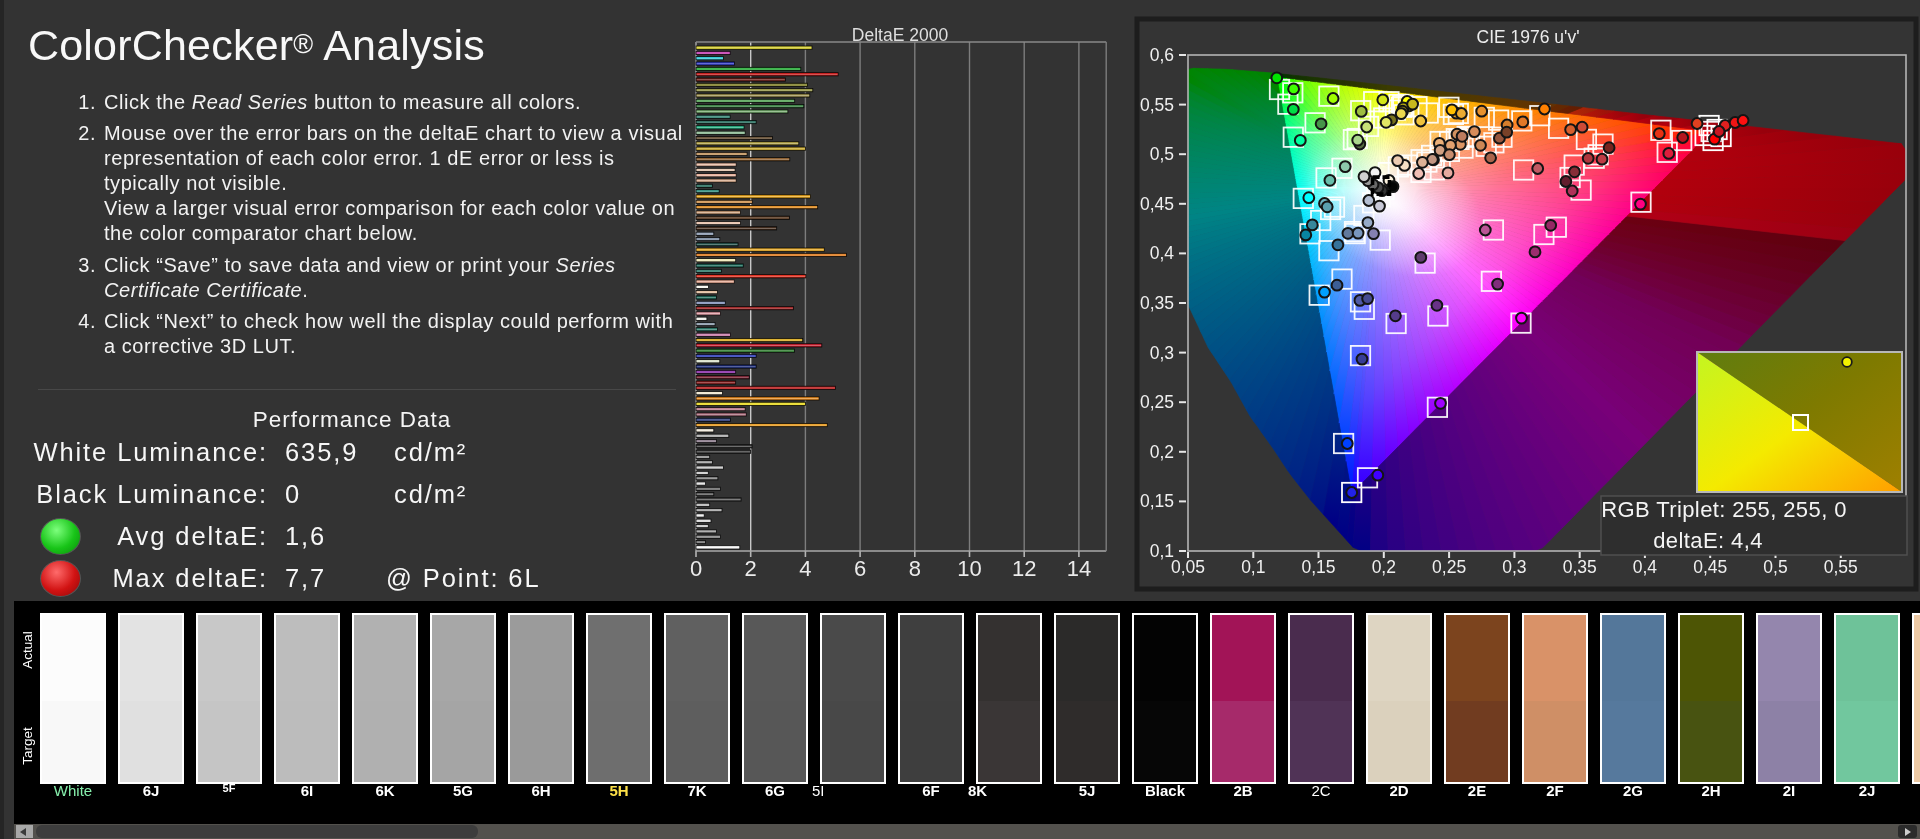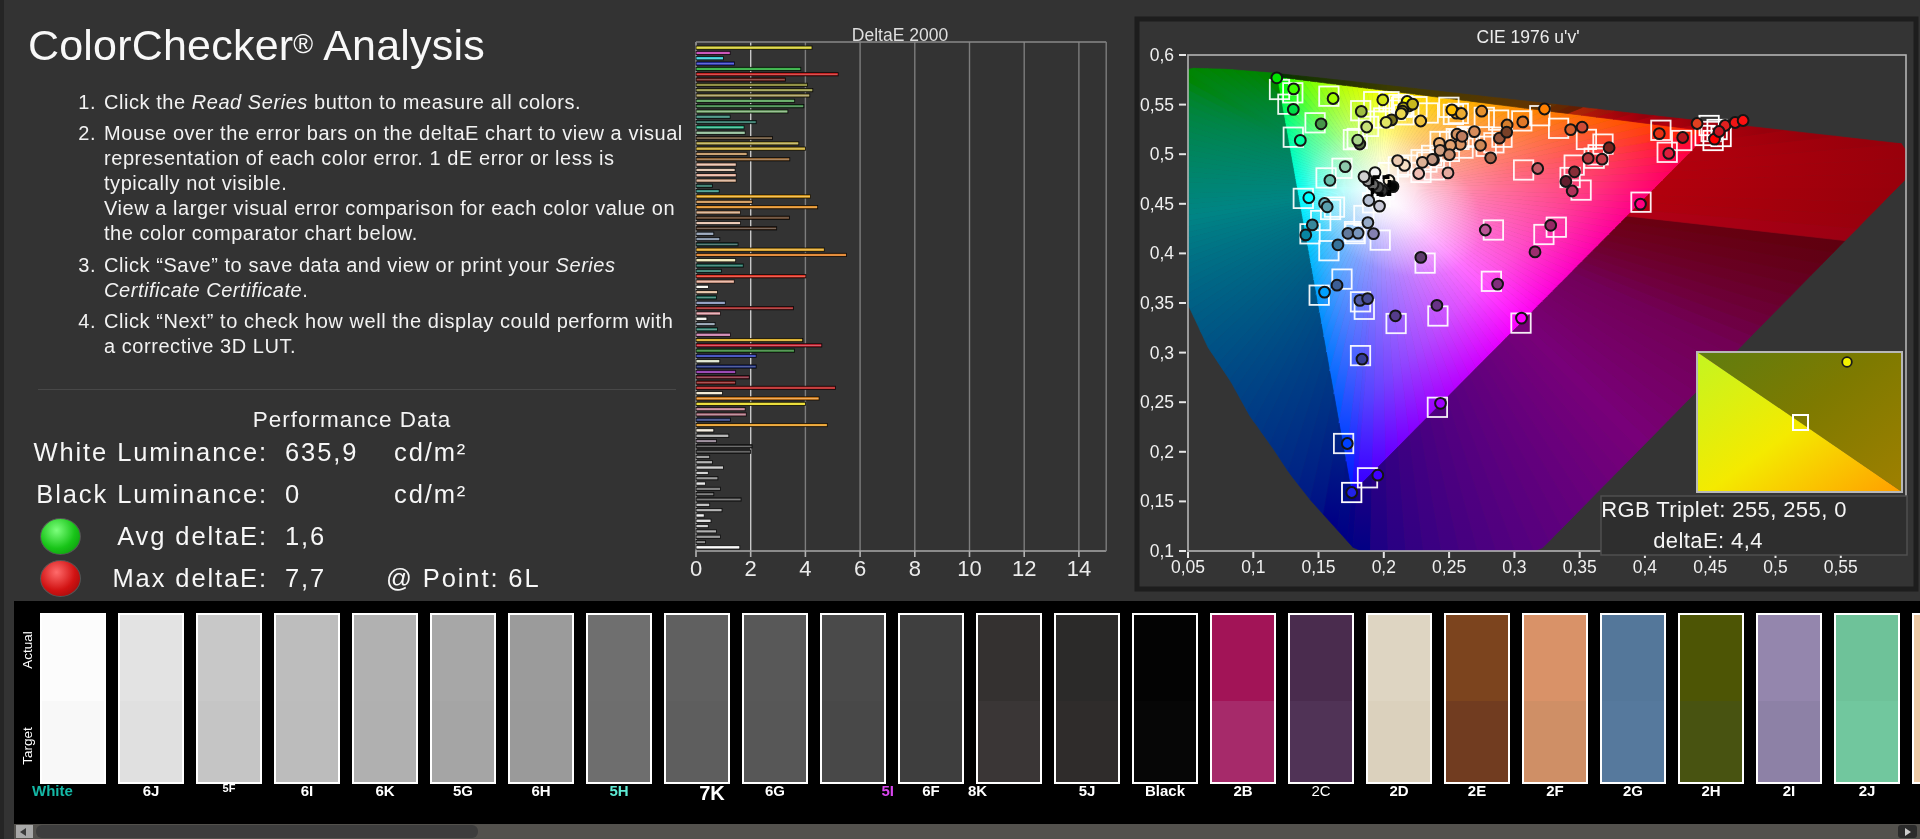--- a/index.html
+++ b/index.html
@@ -2793,21 +2793,21 @@
 <text x="1724" y="517" text-anchor="middle" font-size="22" fill="#f5f5f5" letter-spacing="0.4">RGB Triplet: 255, 255, 0</text>
 <text x="1708" y="548" text-anchor="middle" font-size="22" fill="#f5f5f5" letter-spacing="0.4">deltaE: 4,4</text>
 </g>
 </svg>
 <div class="abs" style="left:14px;top:601px;width:1906px;height:223px;background:#000"></div>
 <div class="abs" style="left:20px;top:681px;width:62px;color:#fff;font-size:13.5px;text-align:center;transform:rotate(-90deg);transform-origin:0 0">Actual</div>
 <div class="abs" style="left:20px;top:777px;width:62px;color:#fff;font-size:13.5px;text-align:center;transform:rotate(-90deg);transform-origin:0 0">Target</div>
 <div style="position:absolute;left:40.0px;top:613px;width:66px;height:171px;border:2px solid #fff;background:#f8f8f8">
 <div style="position:absolute;left:0;top:0;width:100%;height:86px;background:#fcfcfc"></div>
   </div>
-<div style="position:absolute;left:32.0px;top:782px;width:82px;text-align:left;font-size:15px;font-weight:bold;color:#14b8a6">White</div>
+<div style="position:absolute;left:32.0px;top:782px;width:82px;text-align:center;font-size:15px;font-weight:normal;color:#86efac">White</div>
 <div style="position:absolute;left:118.0px;top:613px;width:66px;height:171px;border:2px solid #fff;background:#e0e0e0">
 <div style="position:absolute;left:0;top:0;width:100%;height:86px;background:#e3e3e3"></div>
   </div>
 <div style="position:absolute;left:110.0px;top:782px;width:82px;text-align:center;font-size:15px;font-weight:bold;color:#fff">6J</div>
 <div style="position:absolute;left:196.0px;top:613px;width:66px;height:171px;border:2px solid #fff;background:#c5c5c5">
 <div style="position:absolute;left:0;top:0;width:100%;height:86px;background:#c8c8c8"></div>
   </div>
 <div style="position:absolute;left:188.0px;top:782px;width:82px;text-align:center;font-size:11px;font-weight:bold;color:#fff">5F</div>
 <div style="position:absolute;left:274.0px;top:613px;width:66px;height:171px;border:2px solid #fff;background:#bcbcbc">
 <div style="position:absolute;left:0;top:0;width:100%;height:86px;background:#bdbdbd"></div>
@@ -2821,33 +2821,33 @@
 <div style="position:absolute;left:0;top:0;width:100%;height:86px;background:#a7a7a7"></div>
   </div>
 <div style="position:absolute;left:422.0px;top:782px;width:82px;text-align:center;font-size:15px;font-weight:bold;color:#fff">5G</div>
 <div style="position:absolute;left:508.0px;top:613px;width:66px;height:171px;border:2px solid #fff;background:#9a9a9a">
 <div style="position:absolute;left:0;top:0;width:100%;height:86px;background:#9b9b9b"></div>
   </div>
 <div style="position:absolute;left:500.0px;top:782px;width:82px;text-align:center;font-size:15px;font-weight:bold;color:#fff">6H</div>
 <div style="position:absolute;left:586.0px;top:613px;width:66px;height:171px;border:2px solid #fff;background:#6e6e6e">
 <div style="position:absolute;left:0;top:0;width:100%;height:86px;background:#6f6f6f"></div>
   </div>
-<div style="position:absolute;left:578.0px;top:782px;width:82px;text-align:center;font-size:15px;font-weight:bold;color:#5eead4">5H</div>
+<div style="position:absolute;left:578.0px;top:782px;width:82px;text-align:center;font-size:15px;font-weight:bold;color:#fde047">5H</div>
 <div style="position:absolute;left:664.0px;top:613px;width:66px;height:171px;border:2px solid #fff;background:#5e5e5e">
 <div style="position:absolute;left:0;top:0;width:100%;height:86px;background:#606060"></div>
   </div>
-<div style="position:absolute;left:671px;top:782px;width:82px;text-align:center;font-size:20px;font-weight:bold;color:#fff">7K</div>
+<div style="position:absolute;left:656.0px;top:782px;width:82px;text-align:center;font-size:15px;font-weight:bold;color:#fff">7K</div>
 <div style="position:absolute;left:742.0px;top:613px;width:66px;height:171px;border:2px solid #fff;background:#575757">
 <div style="position:absolute;left:0;top:0;width:100%;height:86px;background:#585858"></div>
   </div>
 <div style="position:absolute;left:734.0px;top:782px;width:82px;text-align:center;font-size:15px;font-weight:bold;color:#fff">6G</div>
 <div style="position:absolute;left:820.0px;top:613px;width:66px;height:171px;border:2px solid #fff;background:#484848">
 <div style="position:absolute;left:0;top:0;width:100%;height:86px;background:#4a4a4a"></div>
   </div>
-<div style="position:absolute;left:812.0px;top:782px;width:82px;text-align:right;font-size:15px;font-weight:bold;color:#d946ef">5I</div>
+<div style="position:absolute;left:812.0px;top:782px;width:82px;text-align:left;font-size:15px;font-weight:normal;color:#ffffff">5I</div>
 <div style="position:absolute;left:898.0px;top:613px;width:66px;height:171px;border:2px solid #fff;background:#3e3e3e">
 <div style="position:absolute;left:0;top:0;width:100%;height:86px;background:#3f3f3f"></div>
   </div>
 <div style="position:absolute;left:890.0px;top:782px;width:82px;text-align:center;font-size:15px;font-weight:bold;color:#fff">6F</div>
 <div style="position:absolute;left:976.0px;top:613px;width:66px;height:171px;border:2px solid #fff;background:#3a3636">
 <div style="position:absolute;left:0;top:0;width:100%;height:86px;background:#343130"></div>
   </div>
 <div style="position:absolute;left:968.0px;top:782px;width:82px;font-size:15px;font-weight:bold;color:#fff">8K</div>
 <div style="position:absolute;left:1054.0px;top:613px;width:66px;height:171px;border:2px solid #fff;background:#2f2c2b">
 <div style="position:absolute;left:0;top:0;width:100%;height:86px;background:#2b2a29"></div>

